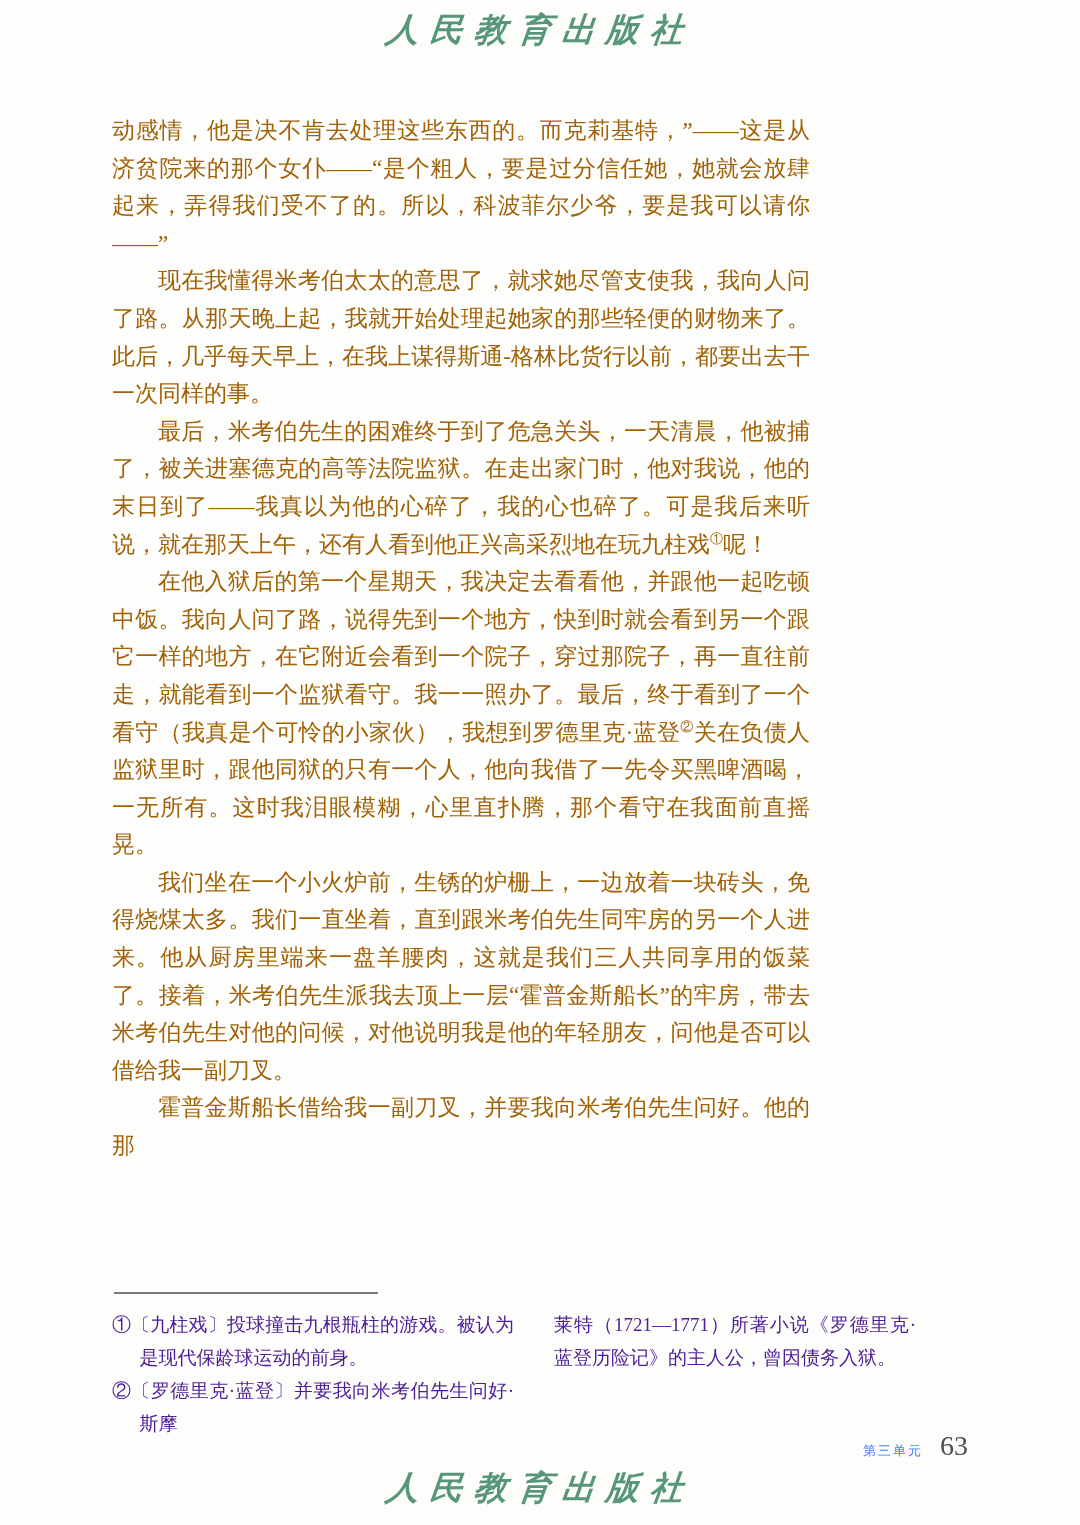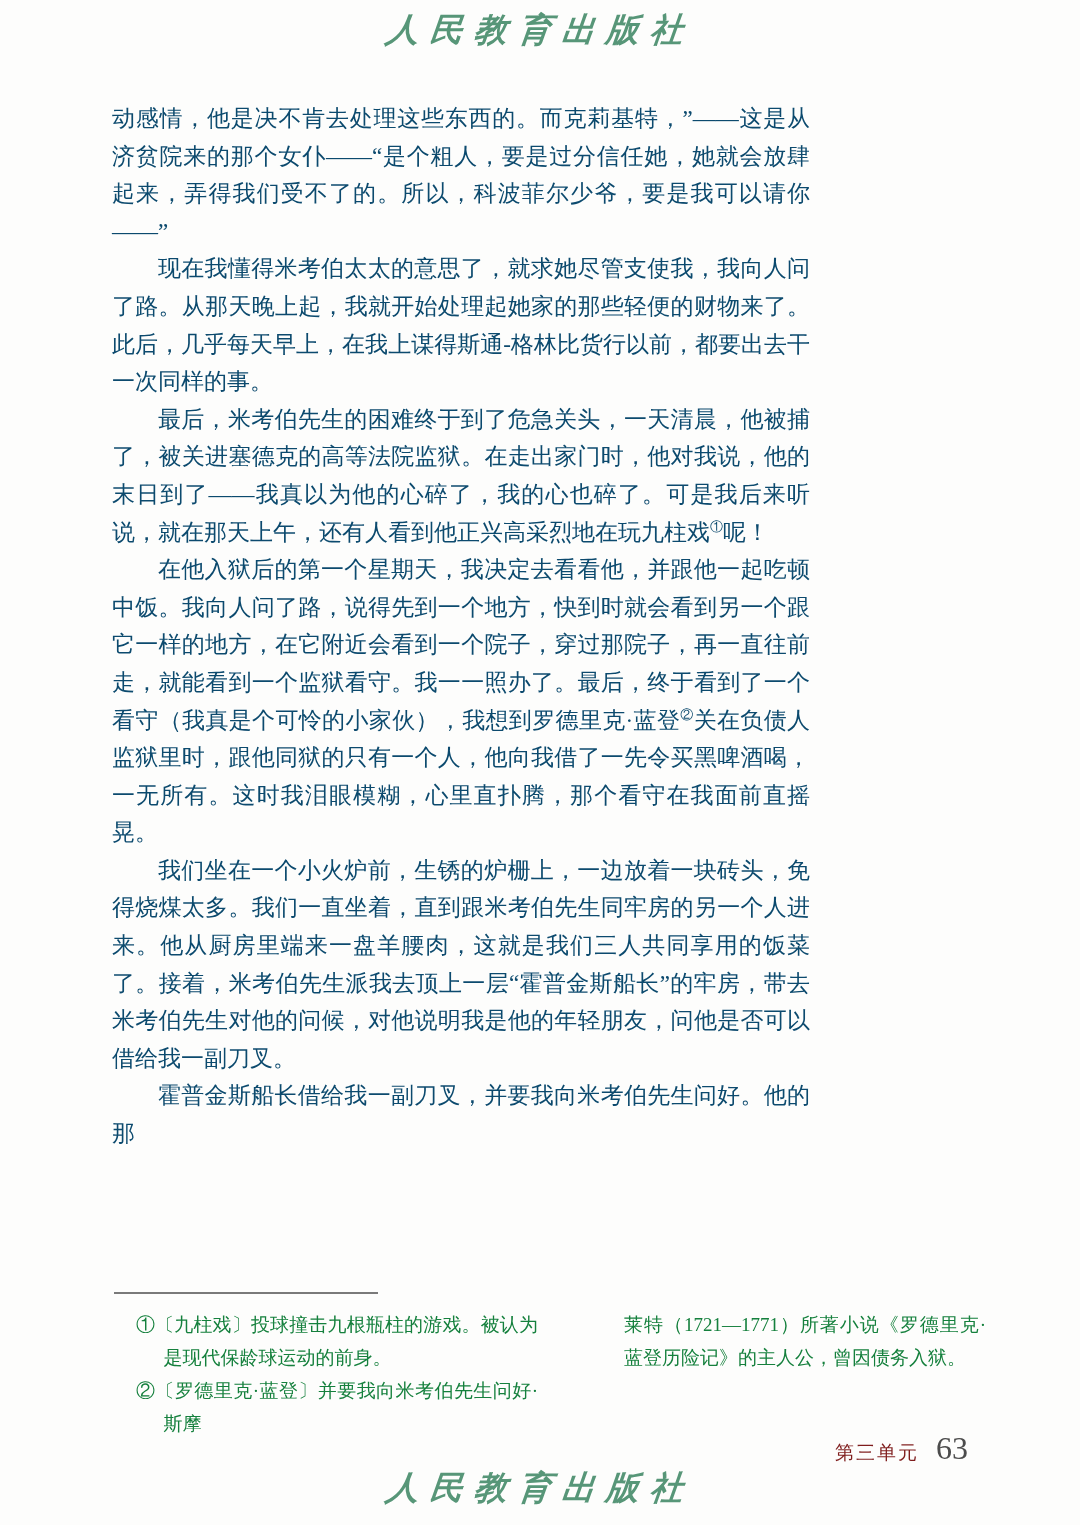--- a/index.html
+++ b/index.html
@@ -27,25 +27,25 @@
     transform: skewX(-6deg);
     opacity: 0.92;
     white-space: nowrap;
   }
   .logo-top    { top: 8px; }
   .logo-bottom { top: 1466px; }
 
   
   .body-text {
     position: absolute;
-    left: 112px; top: 100px;
+    left: 112px; top: 112px;
     width: 698px;
     font-size: 23px;
     line-height: 37.6px;
-    color: #0c4a6e;
+    color: #a16207;
     text-align: justify;
     text-justify: inter-ideograph;
   }
   .body-text p { margin: 0; }
   .body-text p.indent { text-indent: 2em; }
   .body-text sup {
     font-size: 13px;
     line-height: 0;
     vertical-align: super;
   }
@@ -57,47 +57,46 @@
     width: 264px; height: 2px;
     background: #7a7a7a;
   }
 
   
   .footnotes {
     position: absolute;
     left: 112px; top: 1308px;
     width: 858px;
     display: flex;
-    gap: 86px;
+    gap: 40px;
     font-size: 19px;
     line-height: 33px;
-    color: #15803d;
+    color: #4c1d95;
     text-align: justify;
-    margin-left: 24px;
   }
   .fn-col-left  { width: 402px; }
   .fn-col-right { width: 362px; }
   .fn-item {
     padding-left: 1.45em;
     text-indent: -1.45em;
     margin: 0;
   }
   .fn-cont { margin: 0; }
 
   
   .footer {
     position: absolute;
     top: 1430px; right: 112px;
     display: flex;
     align-items: baseline;
     gap: 17px;
     white-space: nowrap;
   }
-  .footer .unit { font-size: 19px; color: #7f1d1d; letter-spacing: 2px; }
-  .footer .pagenum { font-size: 32px; color: #4c4c4c; }
+  .footer .unit { font-size: 13px; color: #3b82f6; letter-spacing: 2px; }
+  .footer .pagenum { font-size: 28px; color: #4c4c4c; }
 </style>
 </head>
 <body>
 
 <div class="page">
 
   <div class="logo logo-top">人民教育出版社</div>
 
   <div class="body-text">
       <p class=""><span>动感情，他是决不肯去处理这些东西的。而克莉基特，”——这是从济贫院来的那个女仆——“是个粗人，要是过分信任她，她就会放肆起来，弄得我们受不了的。所以，科波菲尔少爷，要是我可以请你——”</span></p>

